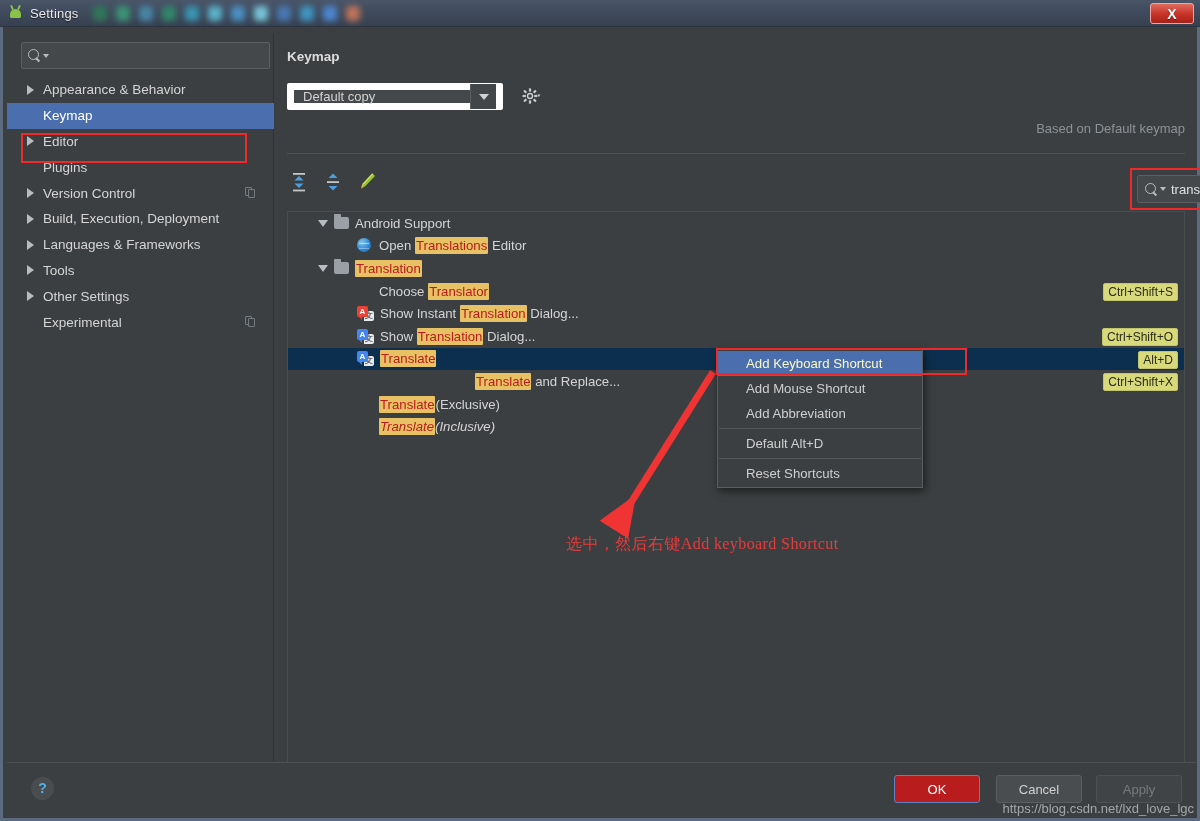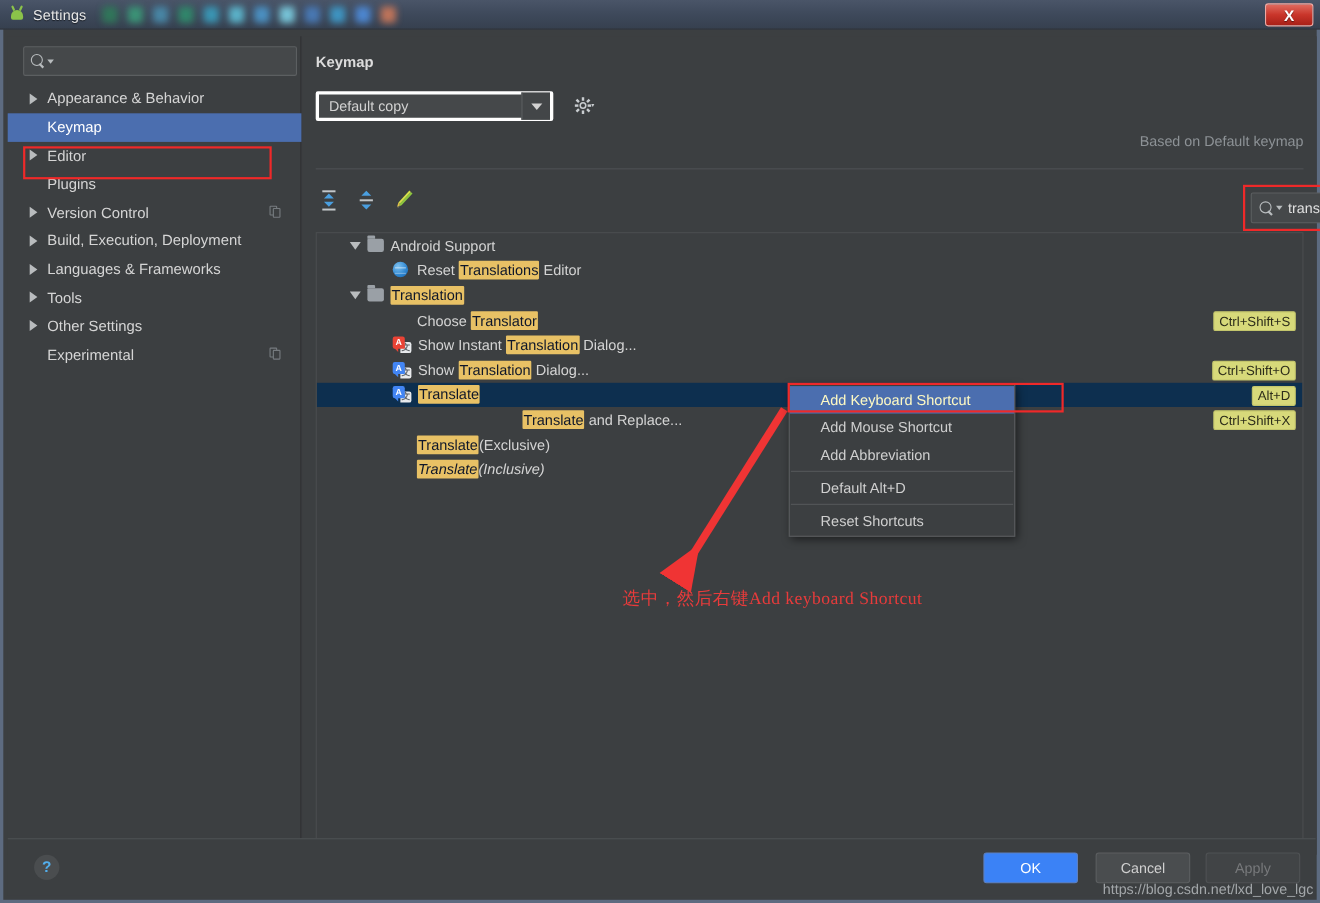--- a/index.html
+++ b/index.html
@@ -225,21 +225,21 @@
     left: 12px; top: 16px;
     font-size: 13.5px;
     font-weight: bold;
     color: #dcdcdc;
   }
   #keymap-select {
     position: absolute;
     left: 12px; top: 50px;
     width: 216px; height: 27px;
     background: #45484a;
-    border: 3px solid #ffffff;
+    border: 7px solid #ffffff;
     border-radius: 2px;
     display: flex;
     align-items: center;
   }
   #keymap-select .val {
     flex: 1 1 auto;
     padding-left: 9px;
     font-size: 13px;
     color: #d2d2d2;
   }
@@ -364,21 +364,21 @@
   .folder::before {
     content: "";
     position: absolute;
     left: 0; top: -3px;
     width: 7px; height: 3px;
     background: #9aa0a6;
     border-radius: 1px 1px 0 0;
   }
   .hl {
     background: #e8c165;
-    color: #0f172a;
+    color: #b91c1c;
     border-radius: 1px;
     padding: 1px 1px;
   }
   .lbl-blue { color: #68a1e0; }
   .shortcut {
     position: absolute;
     right: 6px;
     top: 3px;
     background: #d7d97a;
     color: #2c2c1a;
@@ -524,21 +524,21 @@
     border-radius: 3px;
     font-size: 13px;
     display: flex;
     align-items: center;
     justify-content: center;
     cursor: pointer;
   }
   #ok-btn {
     left: 887px;
     width: 86px;
-    background: #3b82f6;
+    background: #b91c1c;
     border: 1px solid #5d80c0;
     color: #ffffff;
   }
   #cancel-btn {
     left: 989px;
     width: 86px;
     background: #4a4d4f;
     border: 1px solid #5c5f61;
     color: #d0d0d0;
   }
@@ -721,21 +721,21 @@
           <div class="tree-row" style="padding-left: 30px;">
             <div class="tw"></div>
             <div class="folder"></div>
             <span><span>Android Support</span></span>
           </div>
           <div class="tree-row" style="padding-left: 52px;">
             <div class="tw blank"></div>
             <div class="ico">
               <div class="ico-globe"></div>
             </div>
-            <span><span>Reset </span><span class="hl">Translations</span><span> Editor</span></span>
+            <span><span>Open </span><span class="hl">Translations</span><span> Editor</span></span>
           </div>
           <div class="tree-row" style="padding-left: 30px;">
             <div class="tw"></div>
             <div class="folder"></div>
             <span><span class="hl">Translation</span></span>
           </div>
           <div class="tree-row" style="padding-left: 52px;">
             <div class="tw blank"></div>
             <div class="ico"></div>
             <span><span>Choose </span><span class="hl">Translator</span></span>

